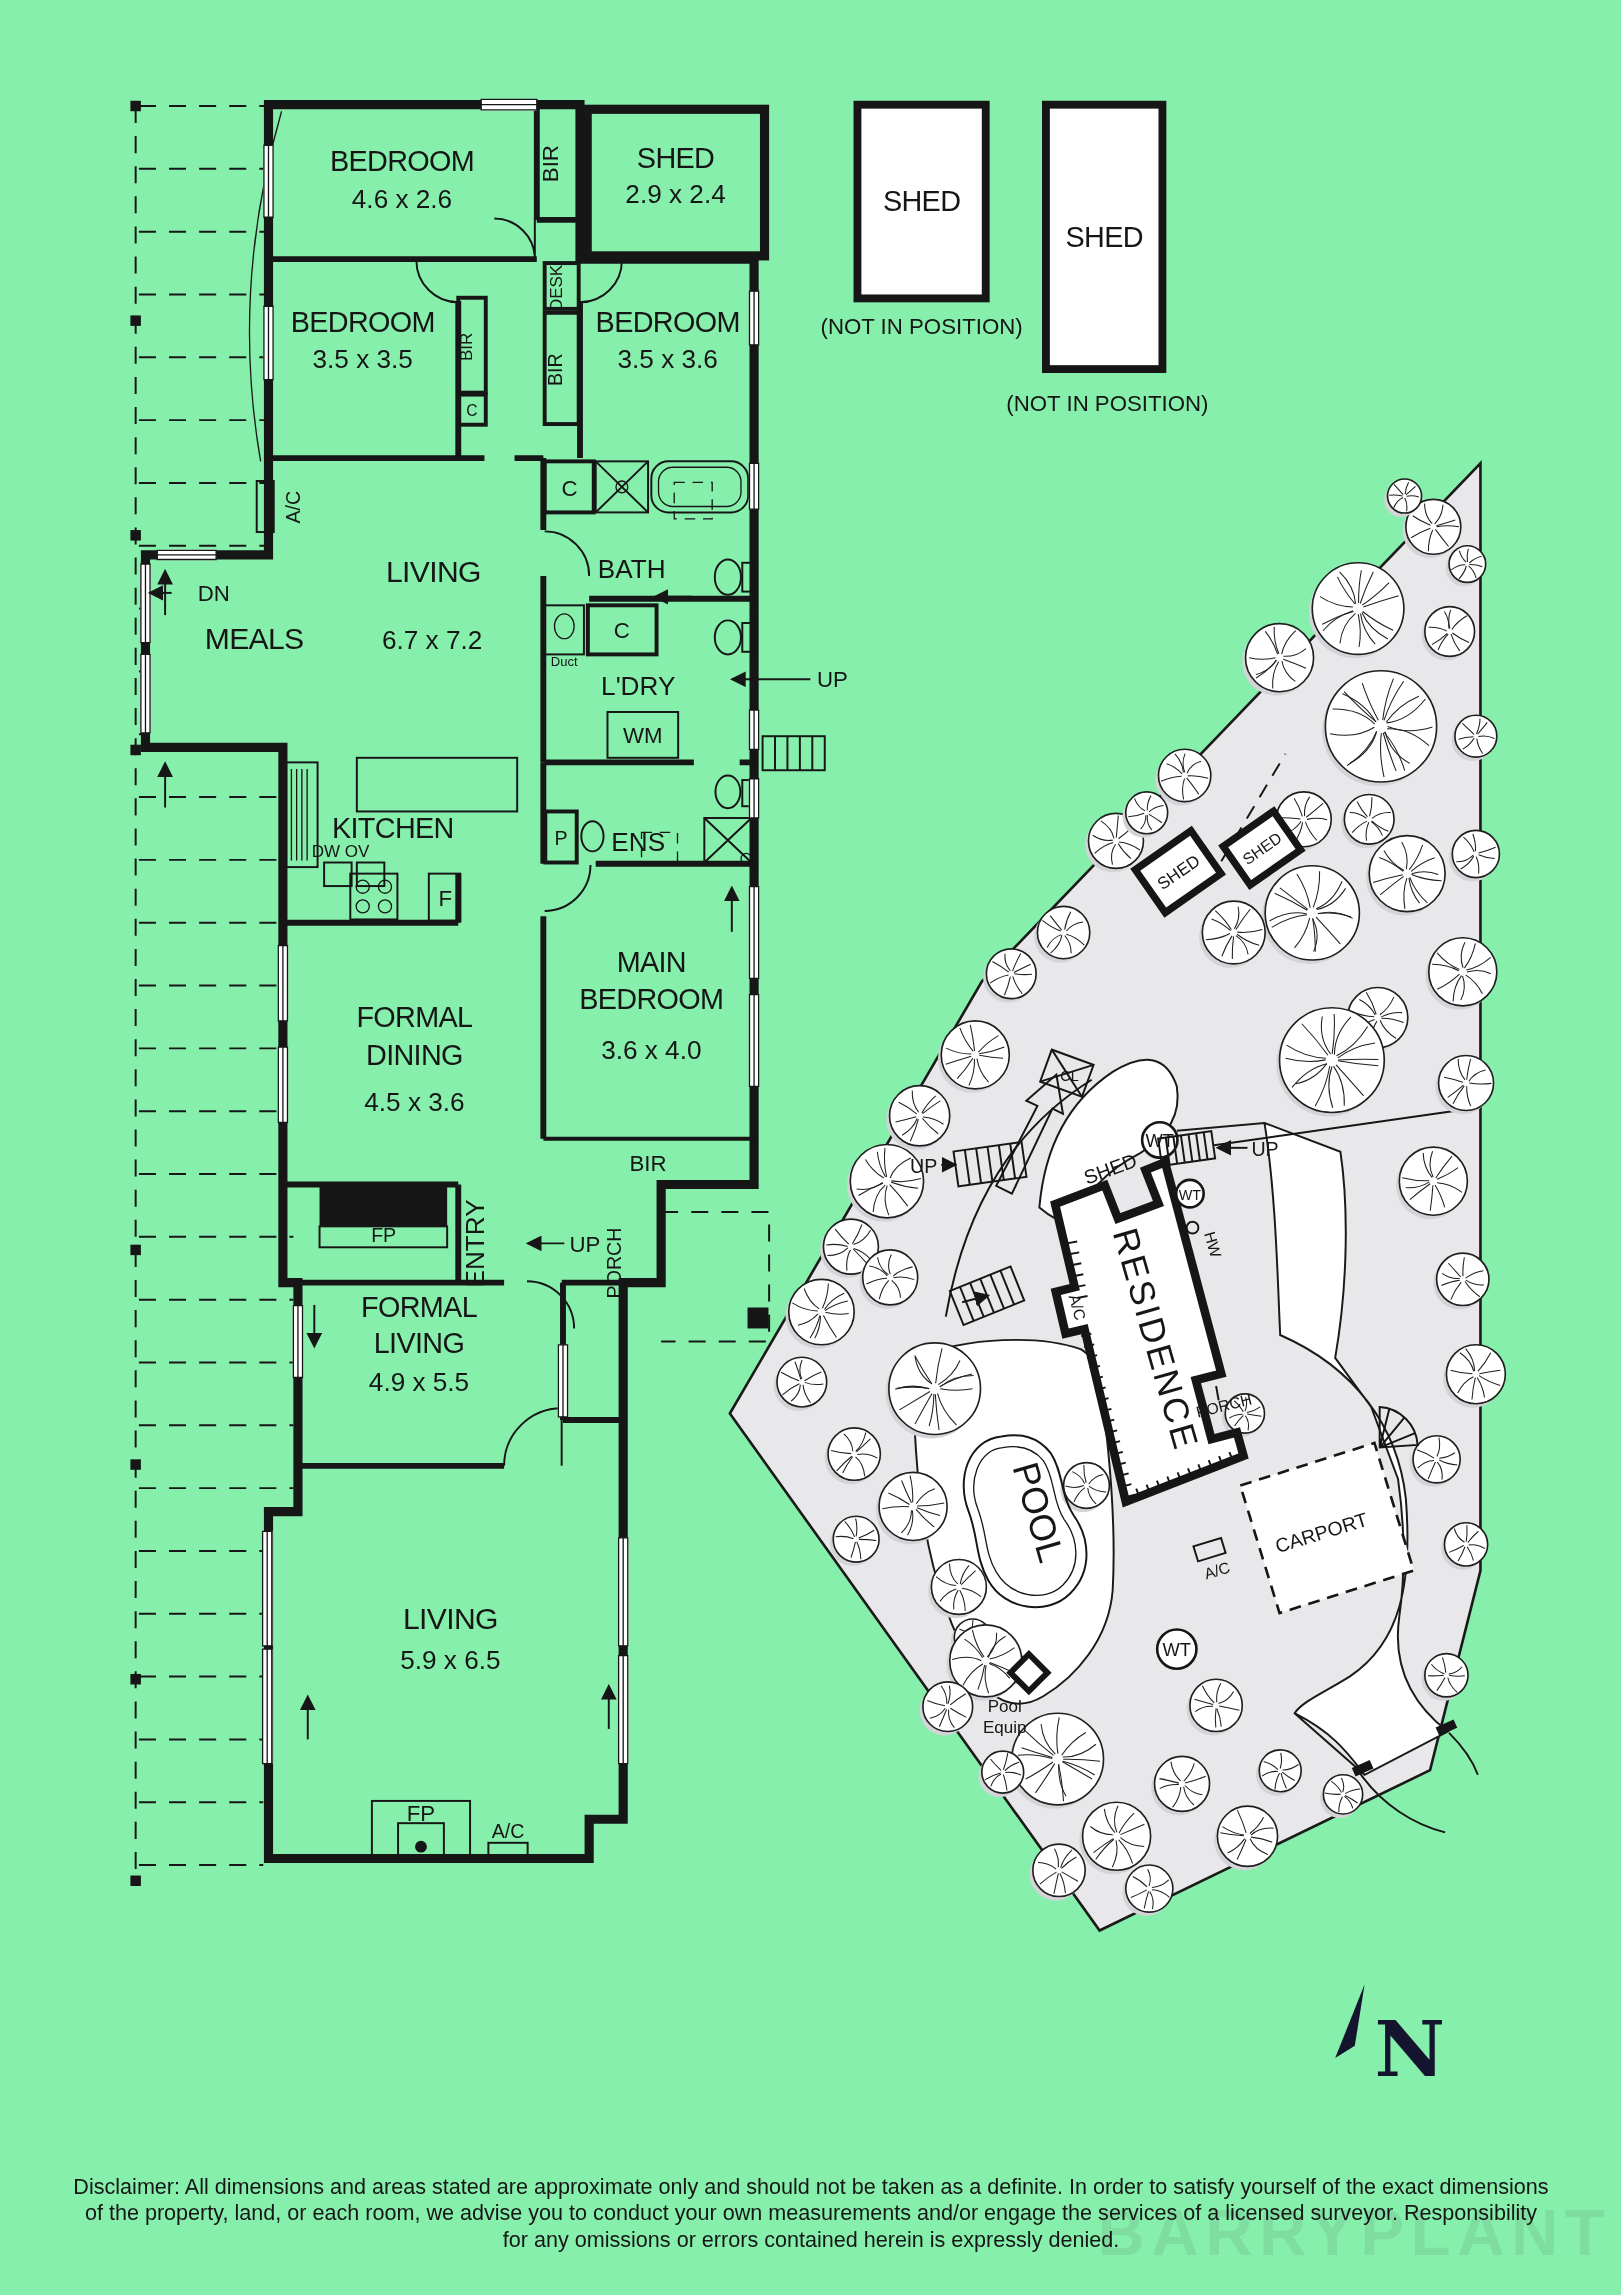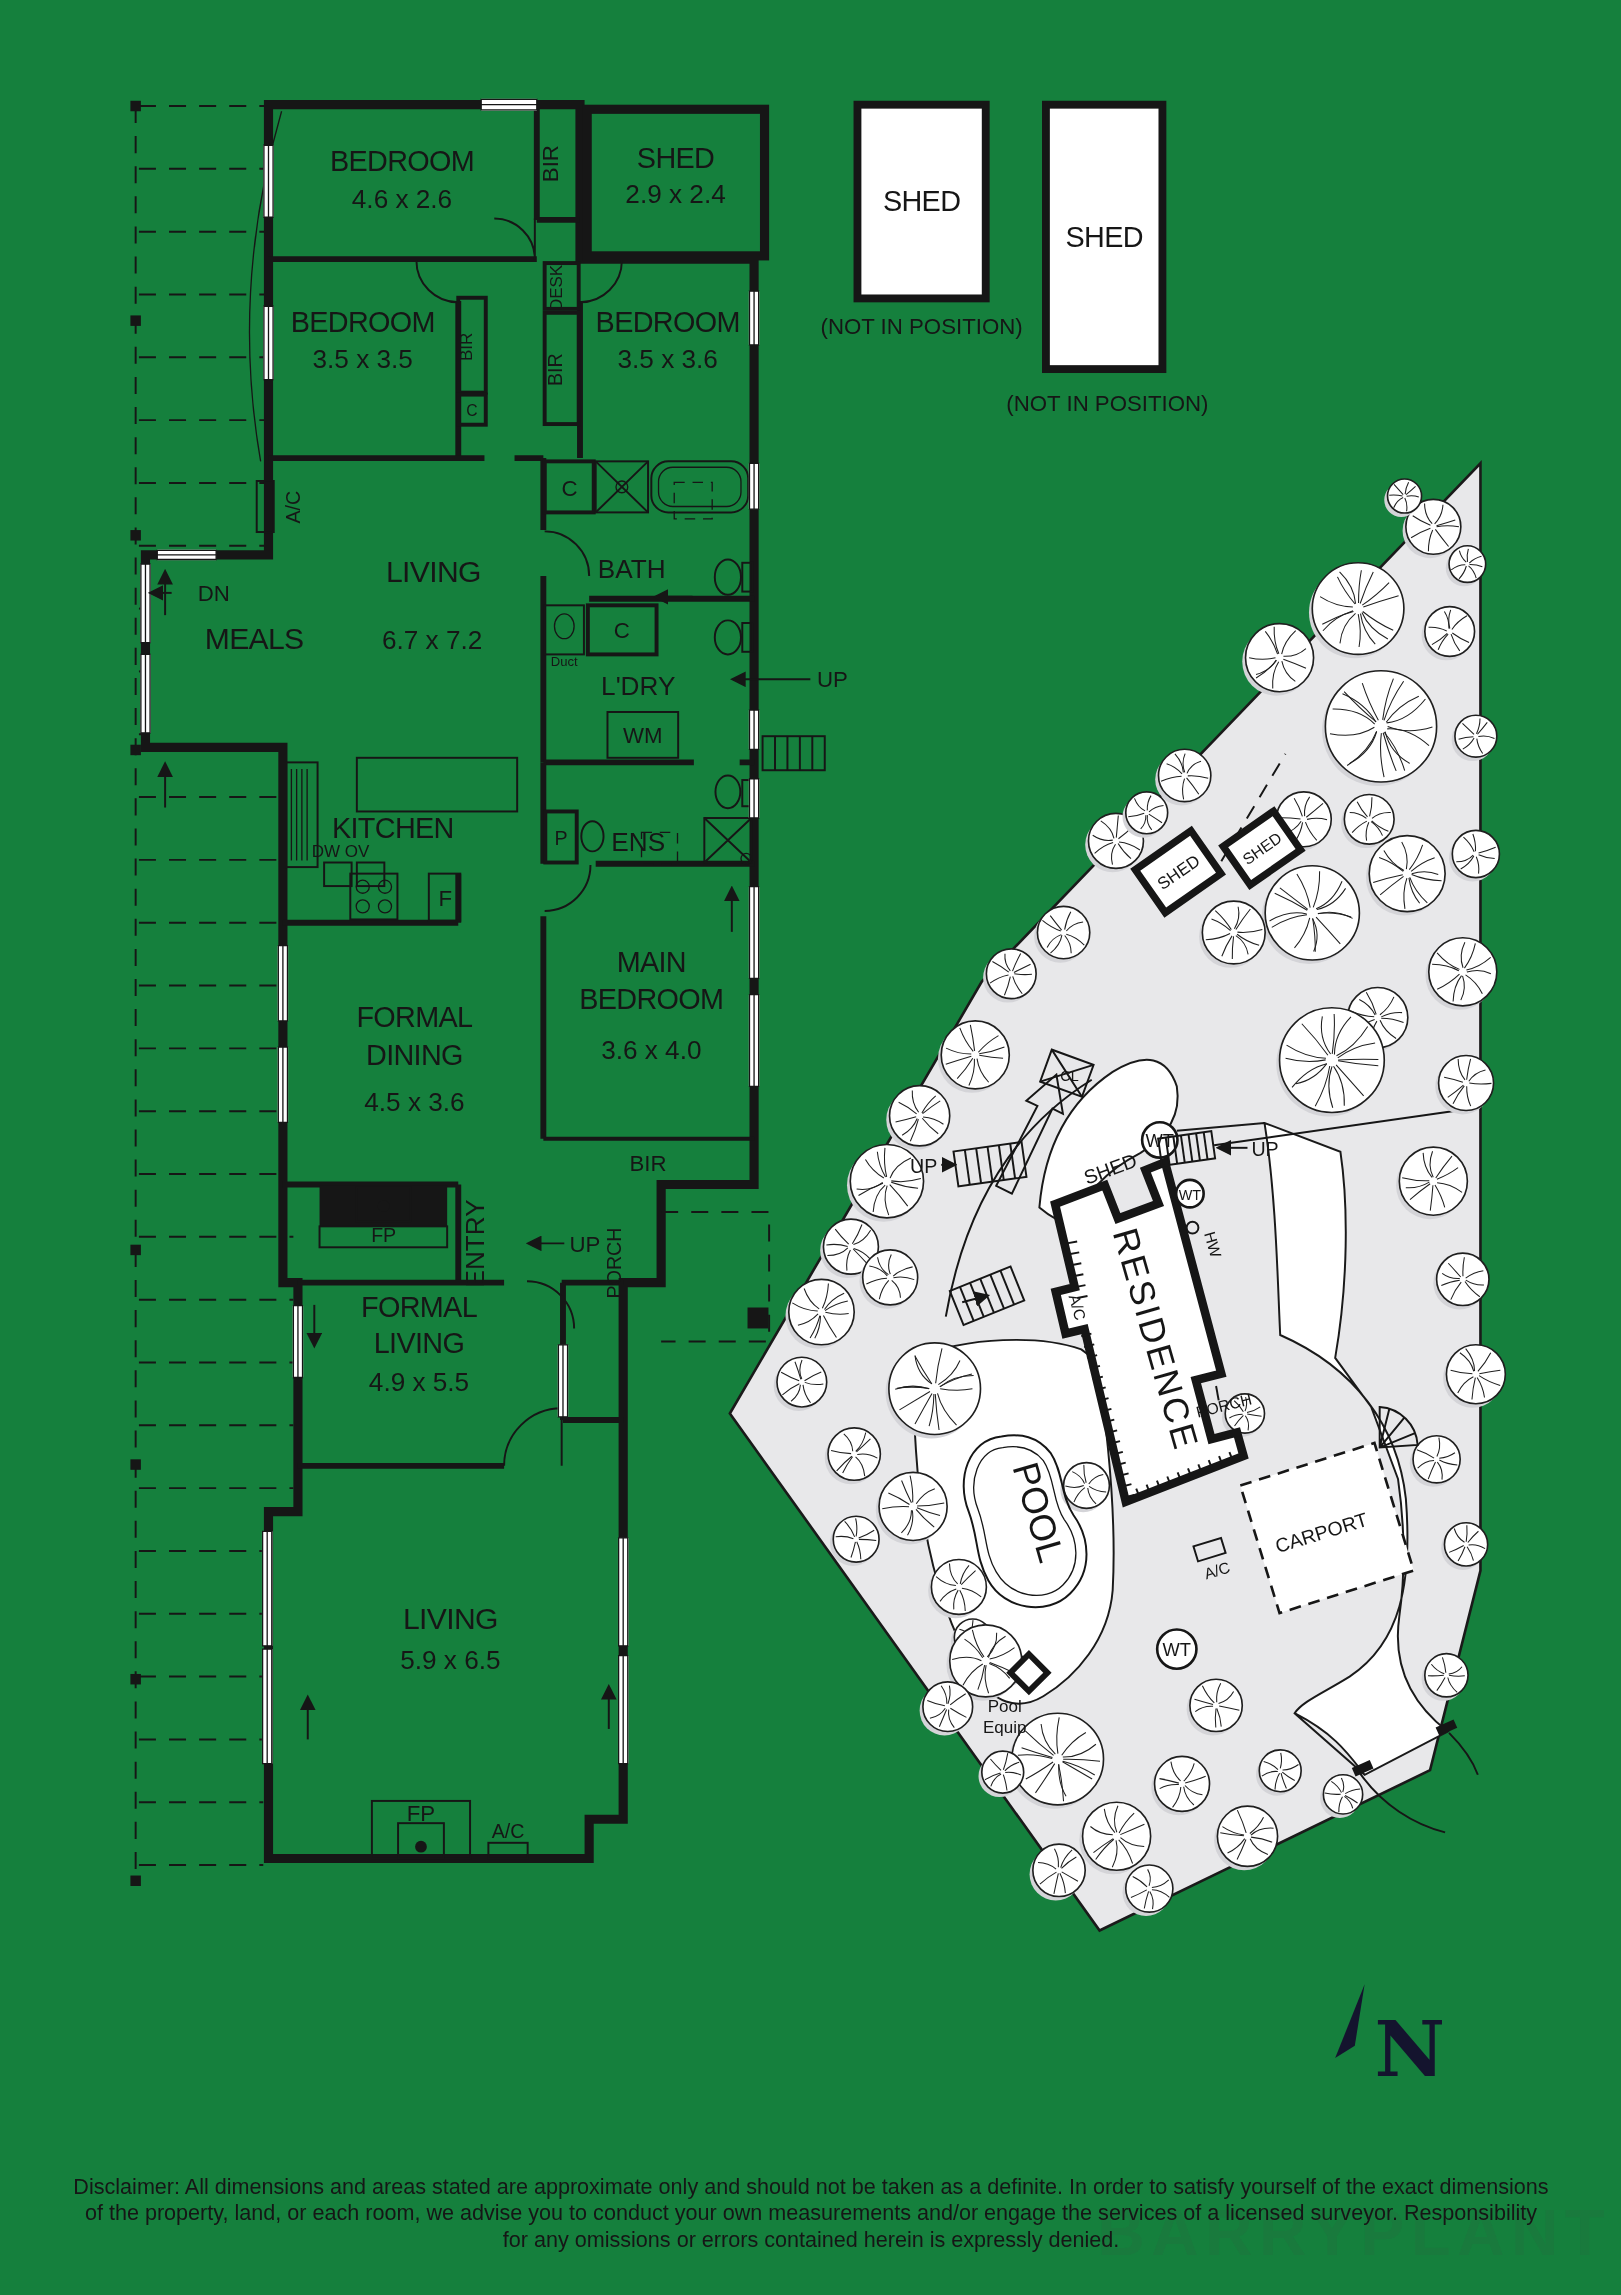--- a/index.html
+++ b/index.html
@@ -1,16 +1,16 @@
 <!DOCTYPE html>
 <html style="font-size:10.5px"><head>
 <meta charset="utf-8">
 <style>
   html,body{margin:0;padding:0;background:#fff;}
-  .page{position:relative;width:1622px;height:2295px;background:#15803d;overflow:hidden;}
+  .page{position:relative;width:1622px;height:2295px;background:#86efac;overflow:hidden;}
   svg{display:block;}
   text{font-family:"Liberation Sans",sans-serif;fill:#161616;}
   .t46{font-size:46px;letter-spacing:-1px;}
   .t44{font-size:44px;letter-spacing:-1px;}
   .t40{font-size:40px;}
   .t34{font-size:34px;}
   .t30{font-size:30px;}
   .t28{font-size:28px;}
   .t26{font-size:26px;}
   .t24{font-size:24px;}

